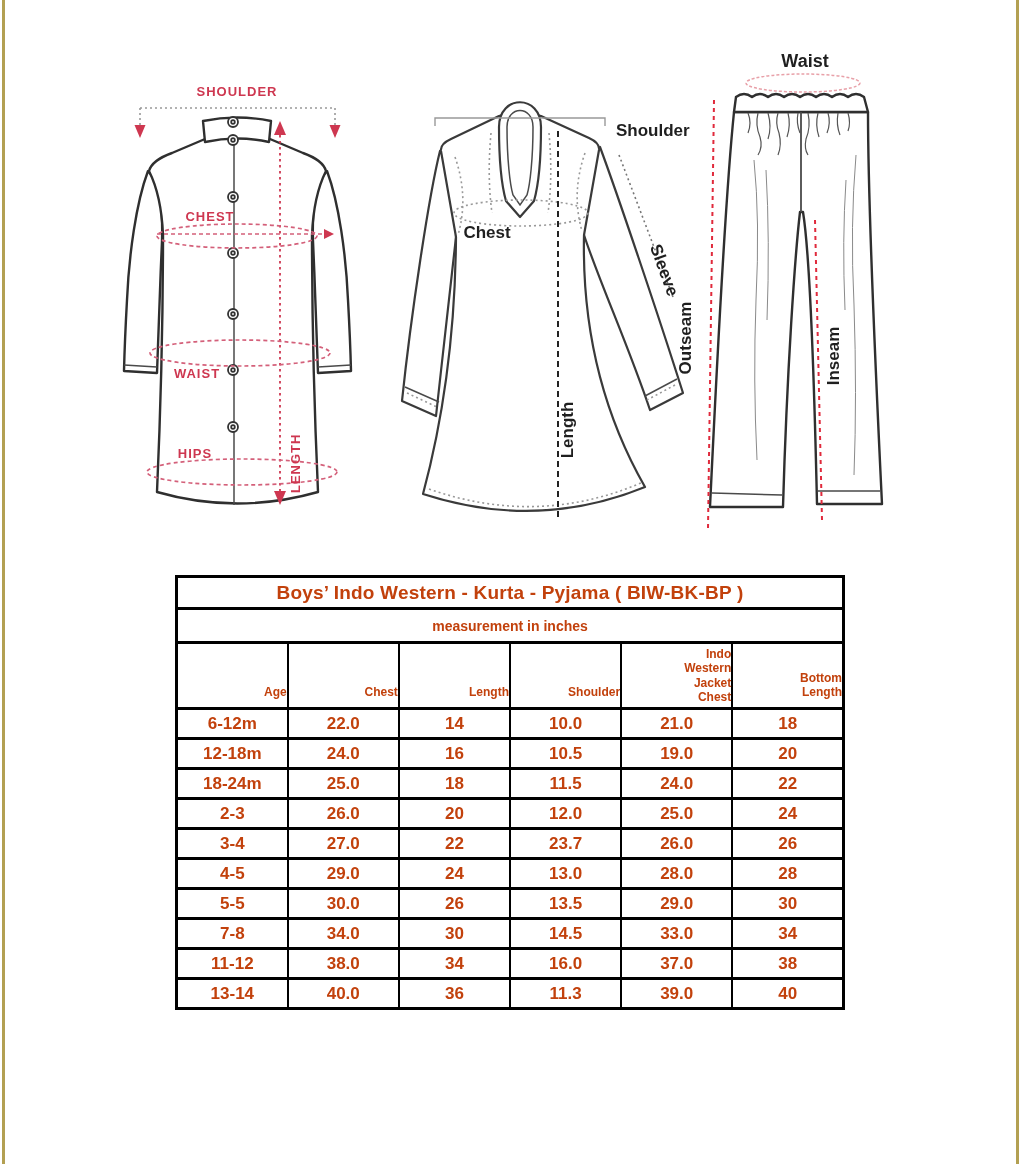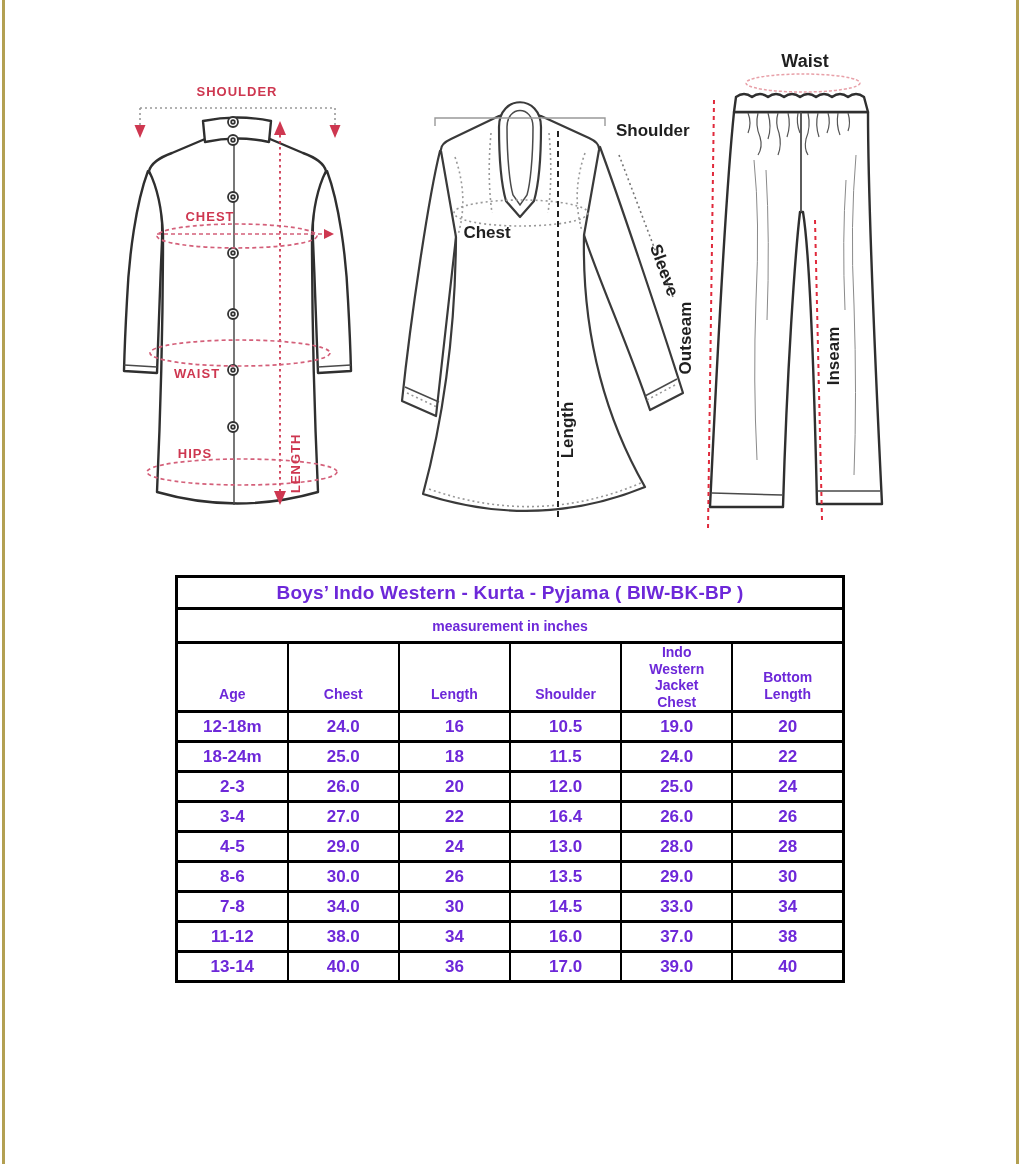--- a/index.html
+++ b/index.html
@@ -34,27 +34,27 @@
   .kur-dash{fill:none;stroke:#222222;stroke-width:2;stroke-dasharray:6 4;}
   .pj-label{fill:#1f1f1f;font:bold 18px "Liberation Sans",sans-serif;}
   .pj-label-sm{fill:#1f1f1f;font:bold 17px "Liberation Sans",sans-serif;}
   .pj-dash{fill:none;stroke:var(--pants-red);stroke-width:2;stroke-dasharray:4 4;}
   .pj-pink{fill:none;stroke:var(--pants-pink);stroke-width:1.5;stroke-dasharray:3 2;}
   .wrinkle{fill:none;stroke:#8a8a8a;stroke-width:1;}
   .gather{fill:none;stroke:#555555;stroke-width:1.2;}
 
   
   .size-table{position:absolute;left:175px;top:575px;width:670px;border-collapse:collapse;
-              table-layout:fixed;background:#ffffff;color:#6d28d9;text-align:center;
+              table-layout:fixed;background:#ffffff;color:#c2410c;text-align:center;
               border:3px solid #000;}
   .size-table th,.size-table td{border:2px solid #000;border-top-width:3px;border-bottom-width:3px;}
   .title-cell{font-size:19px;font-weight:bold;height:32px;letter-spacing:0.2px;}
   .subtitle-cell{font-size:14px;font-weight:bold;height:34px;}
-  .col-header{font-size:14px;font-weight:bold;height:66px;vertical-align:bottom;
-              padding-bottom:8px;white-space:pre-line;line-height:1.18;}
+  .col-header{font-size:12px;font-weight:bold;height:66px;vertical-align:bottom;
+              padding-bottom:8px;white-space:pre-line;line-height:1.18;text-align:right;}
   .col-header.mid{vertical-align:middle;padding-bottom:0;}
   .size-table tbody td{font-size:17px;font-weight:bold;height:30px;}
 </style>
 </head>
 <body>
 
 <div class="page">
   <div class="frame-left"></div>
   <div class="frame-right"></div>
 
@@ -184,20 +184,28 @@
         <th class="col-header mid">Indo
 Western
 Jacket
 Chest</th>
         <th class="col-header">Bottom
 Length</th>
       </tr>
     </thead>
     <tbody>
         <tr>
+          <td>6-12m</td>
+          <td>22.0</td>
+          <td>14</td>
+          <td>10.0</td>
+          <td>21.0</td>
+          <td>18</td>
+        </tr>
+        <tr>
           <td>12-18m</td>
           <td>24.0</td>
           <td>16</td>
           <td>10.5</td>
           <td>19.0</td>
           <td>20</td>
         </tr>
         <tr>
           <td>18-24m</td>
           <td>25.0</td>
@@ -211,34 +219,34 @@
           <td>26.0</td>
           <td>20</td>
           <td>12.0</td>
           <td>25.0</td>
           <td>24</td>
         </tr>
         <tr>
           <td>3-4</td>
           <td>27.0</td>
           <td>22</td>
-          <td>16.4</td>
+          <td>23.7</td>
           <td>26.0</td>
           <td>26</td>
         </tr>
         <tr>
           <td>4-5</td>
           <td>29.0</td>
           <td>24</td>
           <td>13.0</td>
           <td>28.0</td>
           <td>28</td>
         </tr>
         <tr>
-          <td>8-6</td>
+          <td>5-5</td>
           <td>30.0</td>
           <td>26</td>
           <td>13.5</td>
           <td>29.0</td>
           <td>30</td>
         </tr>
         <tr>
           <td>7-8</td>
           <td>34.0</td>
           <td>30</td>
@@ -251,19 +259,19 @@
           <td>38.0</td>
           <td>34</td>
           <td>16.0</td>
           <td>37.0</td>
           <td>38</td>
         </tr>
         <tr>
           <td>13-14</td>
           <td>40.0</td>
           <td>36</td>
-          <td>17.0</td>
+          <td>11.3</td>
           <td>39.0</td>
           <td>40</td>
         </tr>
       </tbody>
   </table>
 </div>
 
 </body></html>

